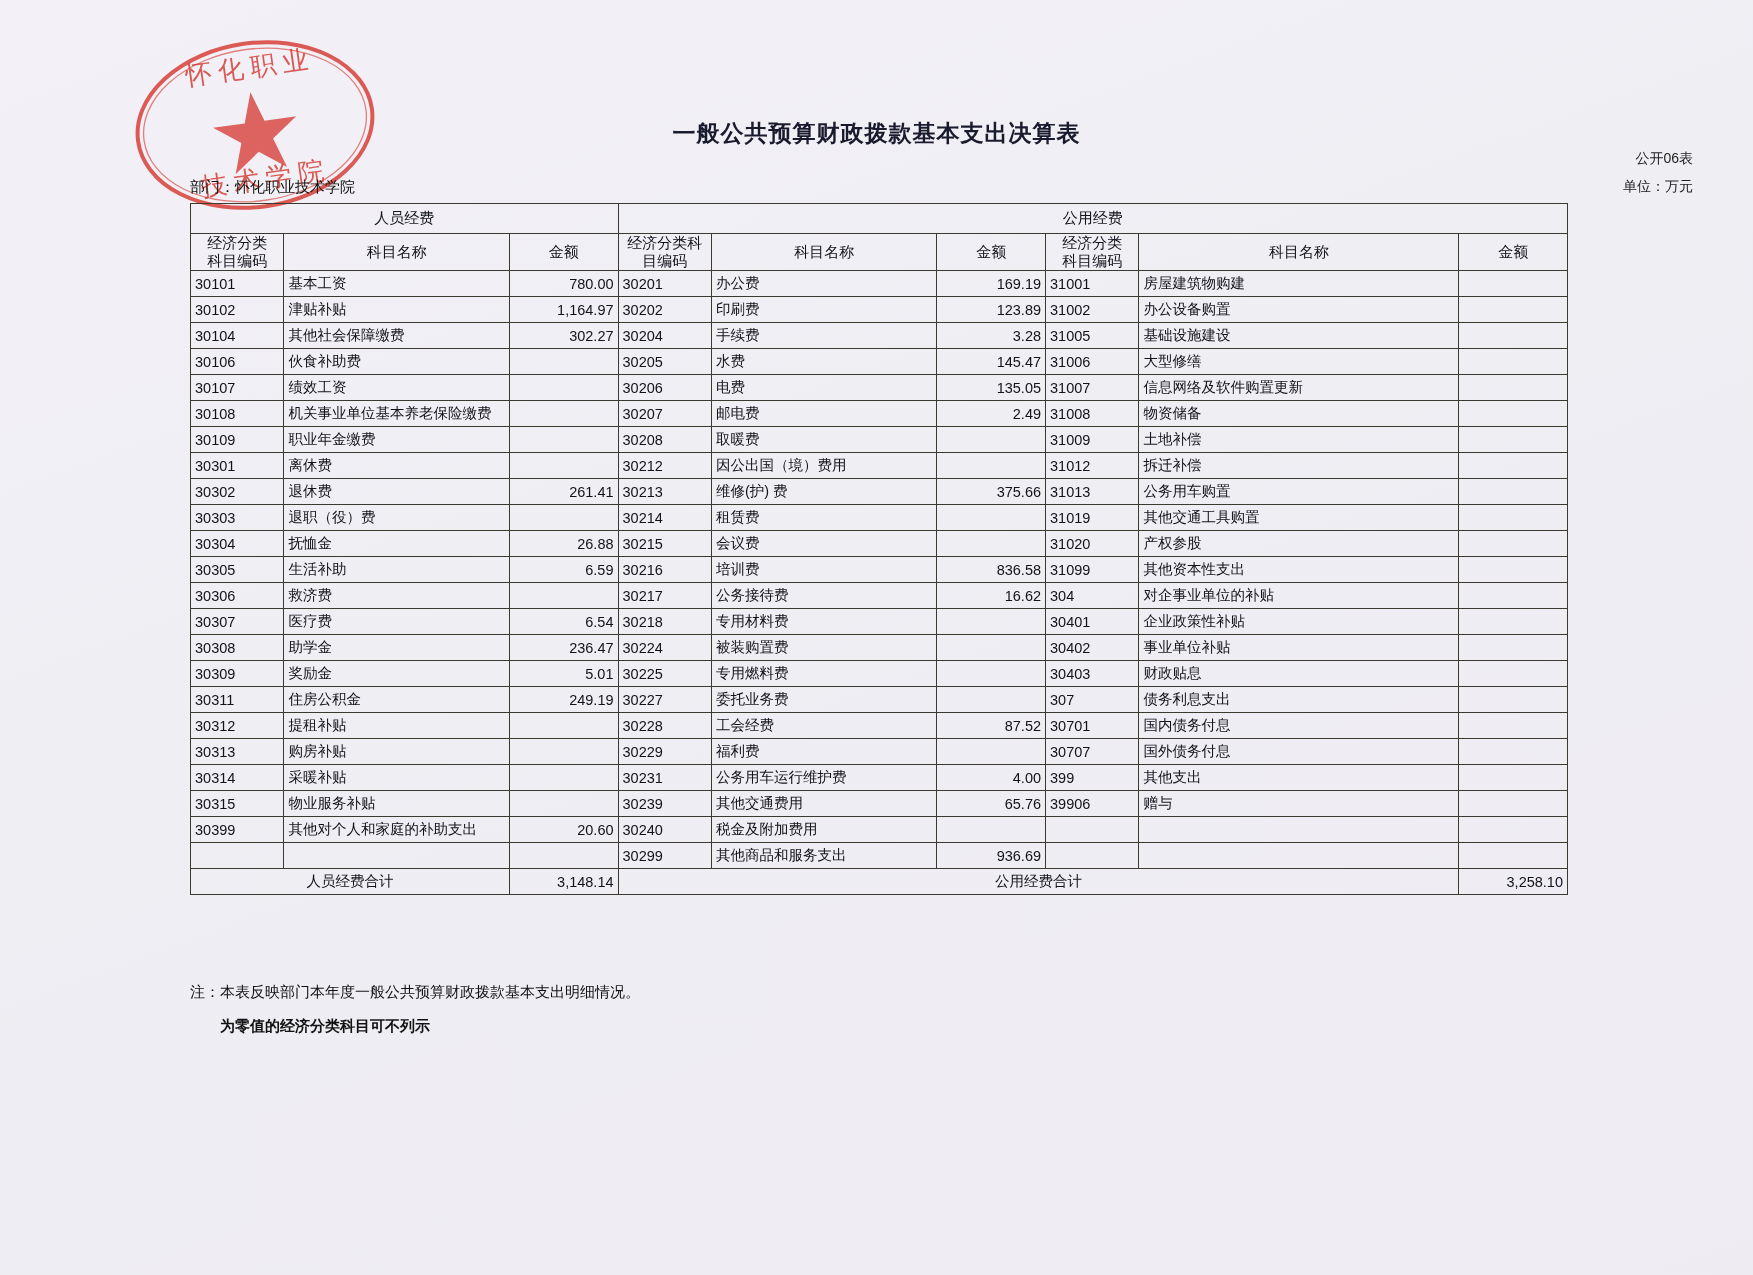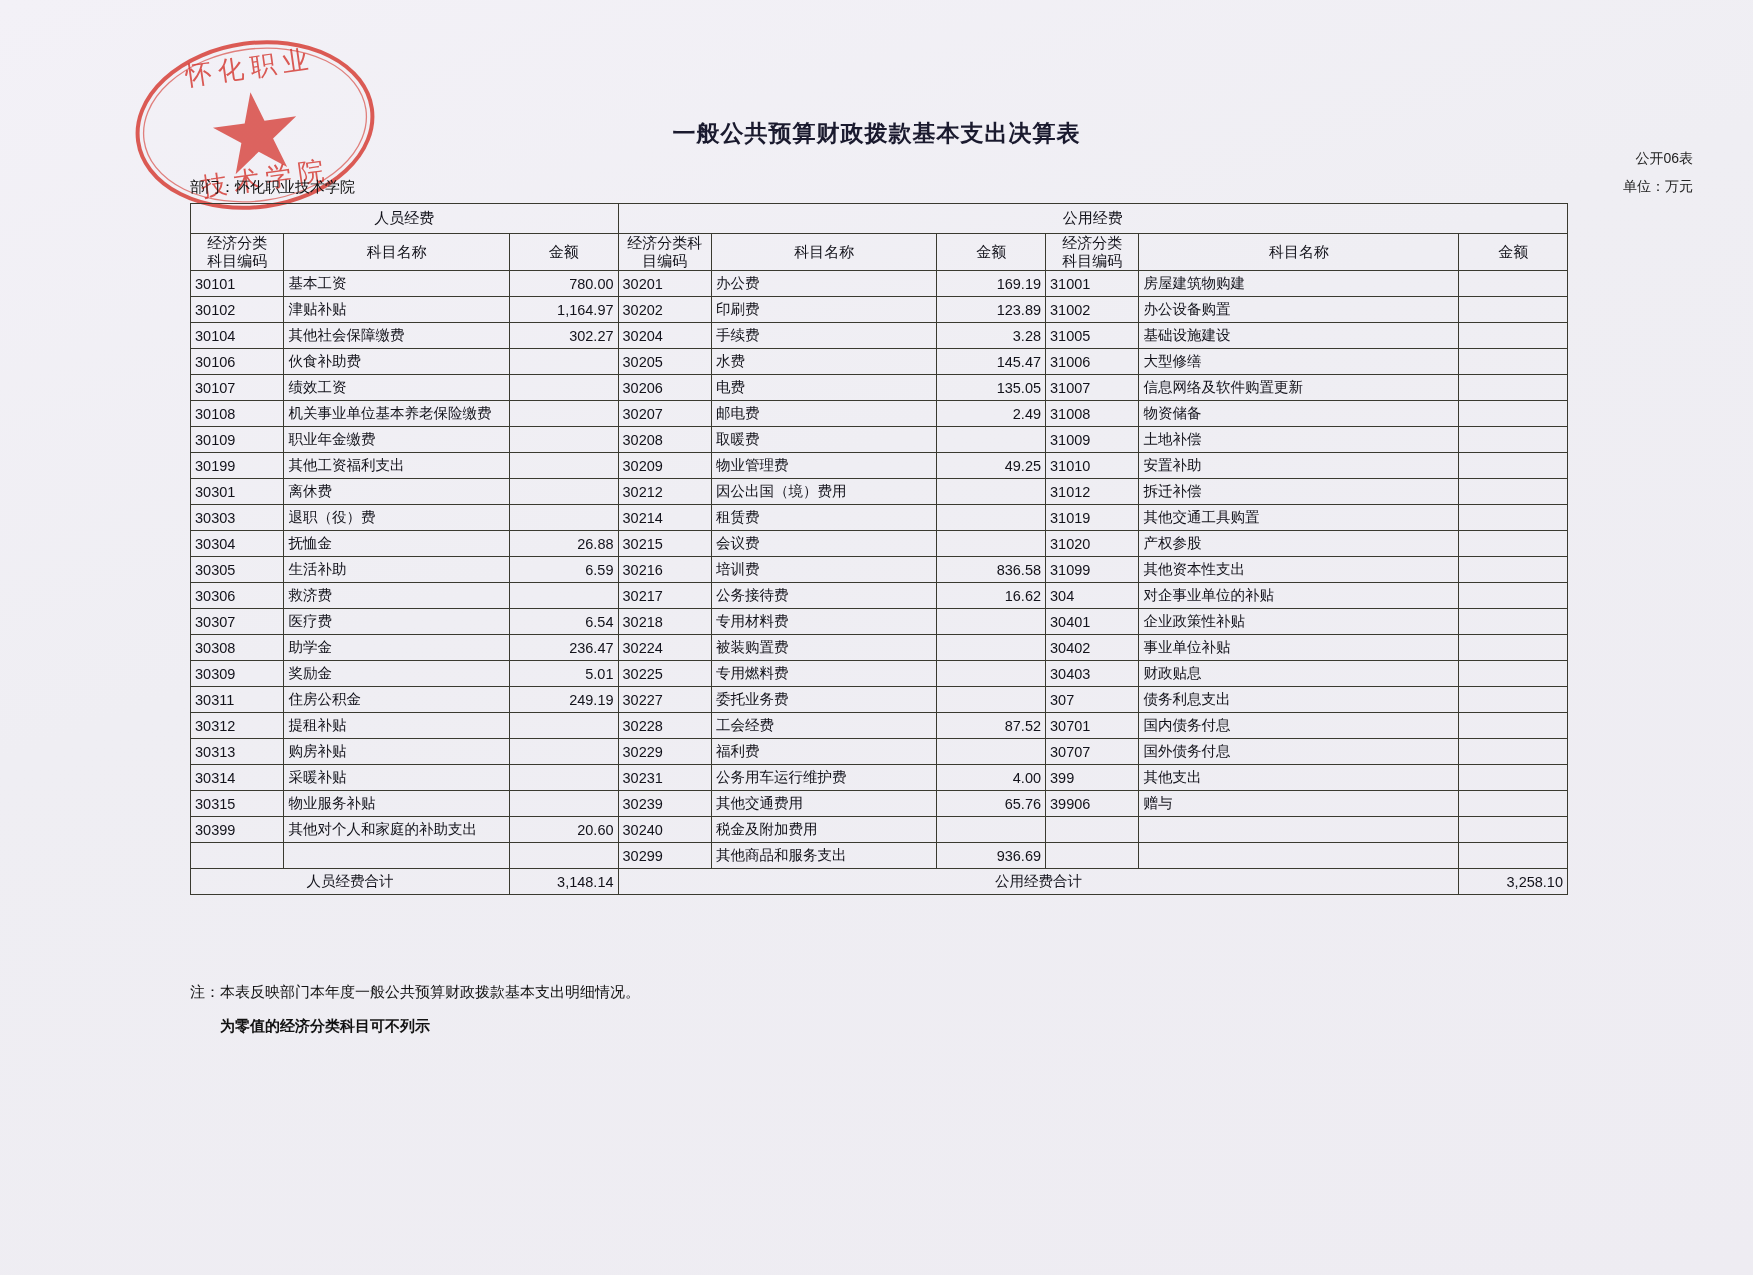--- a/index.html
+++ b/index.html
@@ -236,39 +236,39 @@
           <td class="c-name ind1">职业年金缴费</td>
           <td class="c-amt"></td>
           <td class="c-code">30208</td>
           <td class="c-name ind1">取暖费</td>
           <td class="c-amt"></td>
           <td class="c-code">31009</td>
           <td class="c-name ind1">土地补偿</td>
           <td class="c-amt"></td>
         </tr>
         <tr>
-          <td class="c-code">30199</td>
-          <td class="c-name ind1">其他工资福利支出</td>
-          <td class="c-amt"></td>
-          <td class="c-code">30209</td>
-          <td class="c-name ind1">物业管理费</td>
-          <td class="c-amt">49.25</td>
-          <td class="c-code">31010</td>
-          <td class="c-name ind1">安置补助</td>
-          <td class="c-amt"></td>
-        </tr>
-        <tr>
           <td class="c-code">30301</td>
           <td class="c-name ind1">离休费</td>
           <td class="c-amt"></td>
           <td class="c-code">30212</td>
           <td class="c-name ind1">因公出国（境）费用</td>
           <td class="c-amt"></td>
           <td class="c-code">31012</td>
           <td class="c-name ind1">拆迁补偿</td>
+          <td class="c-amt"></td>
+        </tr>
+        <tr>
+          <td class="c-code">30302</td>
+          <td class="c-name ind1">退休费</td>
+          <td class="c-amt">261.41</td>
+          <td class="c-code">30213</td>
+          <td class="c-name ind1">维修(护) 费</td>
+          <td class="c-amt">375.66</td>
+          <td class="c-code">31013</td>
+          <td class="c-name ind1">公务用车购置</td>
           <td class="c-amt"></td>
         </tr>
         <tr>
           <td class="c-code">30303</td>
           <td class="c-name ind1">退职（役）费</td>
           <td class="c-amt"></td>
           <td class="c-code">30214</td>
           <td class="c-name ind1">租赁费</td>
           <td class="c-amt"></td>
           <td class="c-code">31019</td>

